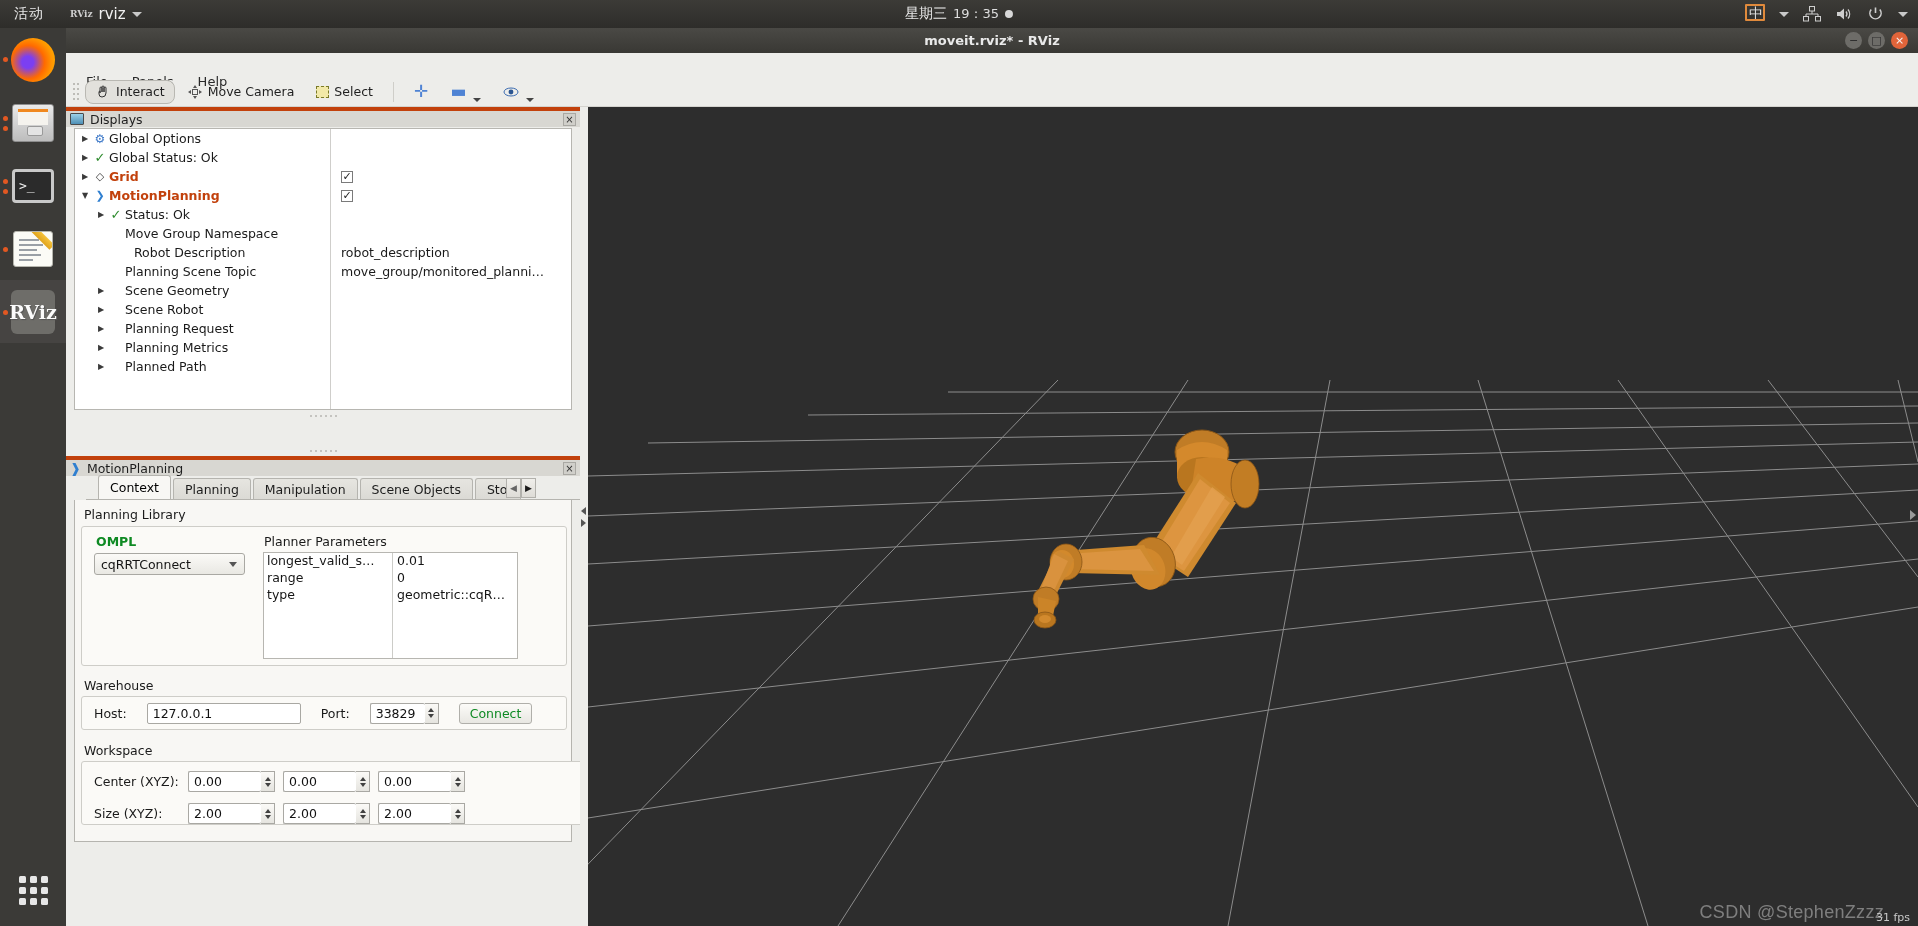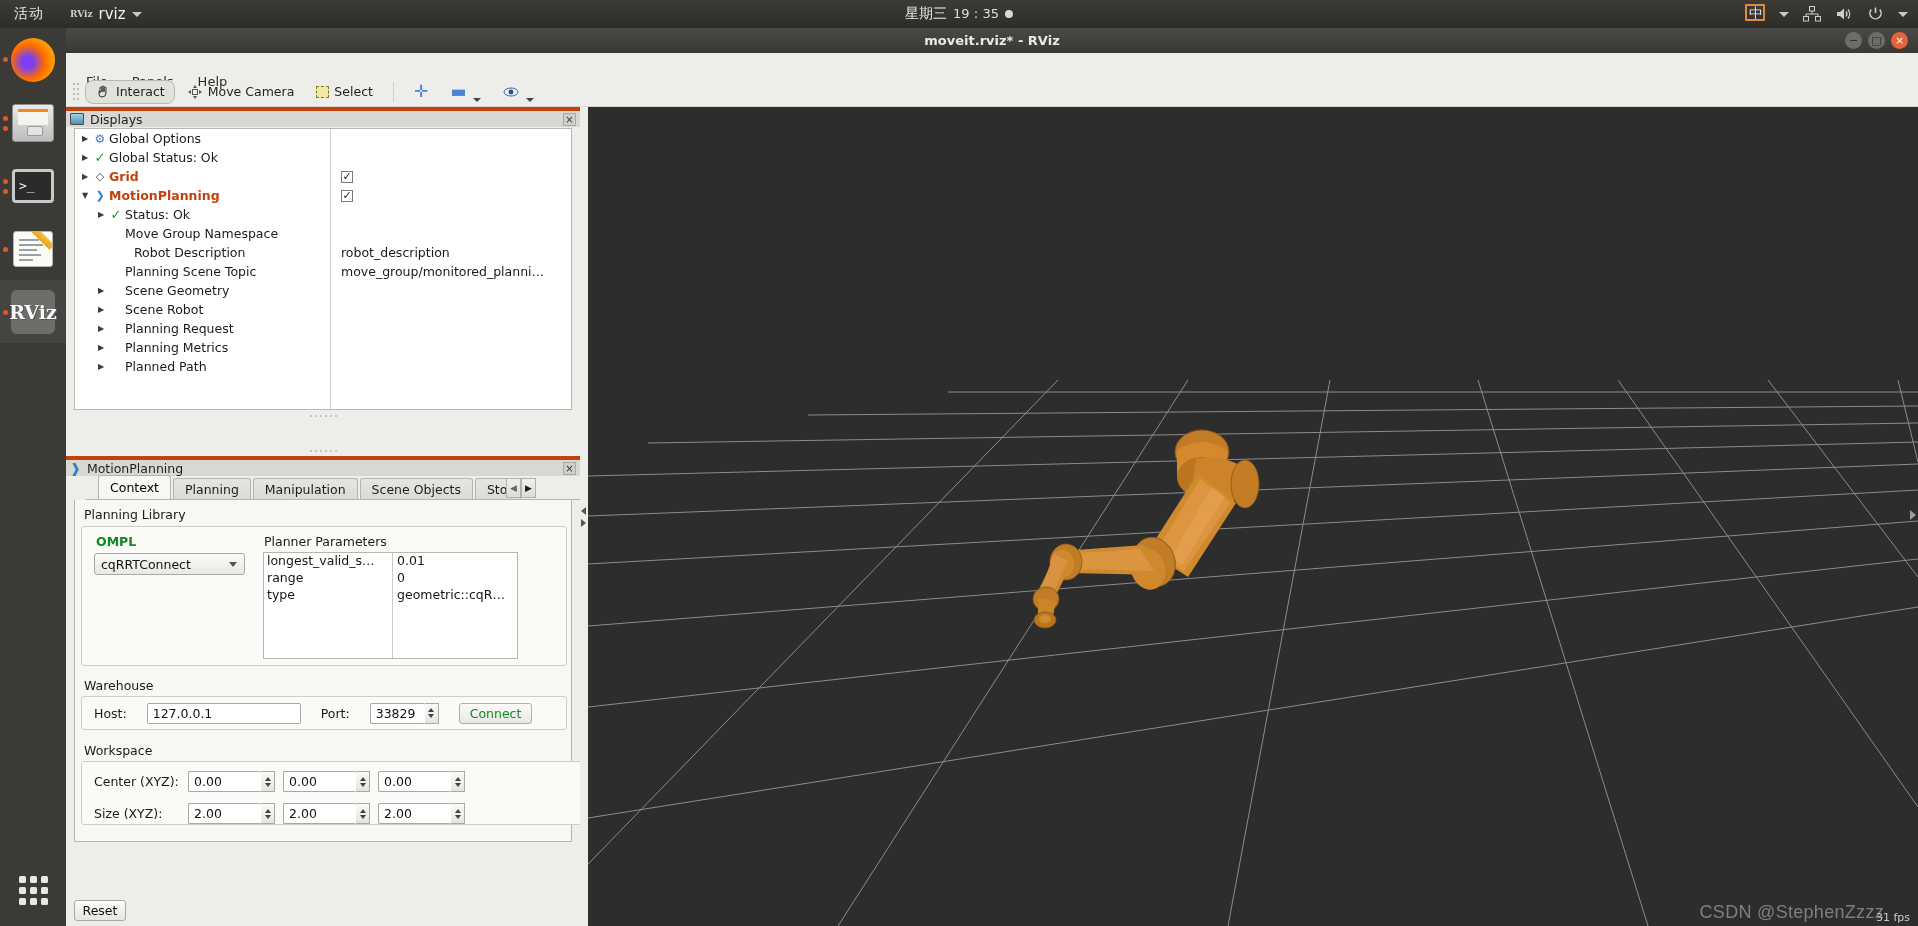--- a/index.html
+++ b/index.html
@@ -638,23 +638,20 @@
               </div>
             <div class="spin-arrows">
                 <i class="up"></i>
                 <i class="dn"></i>
               </div>
           </div>
         </div>
       </div>
     </div>
 
-    <div id="resetbar">
-      <div id="reset-btn">Reset</div>
-    </div>
   </div>
 
   <div id="vsplit">
     <span class="arr l"></span>
     <span class="arr r"></span>
   </div>
 
   <div id="view3d">
     <svg width="1330" height="819">
       <g stroke="#9d9d9d" stroke-width="1" fill="none" opacity="0.85">

